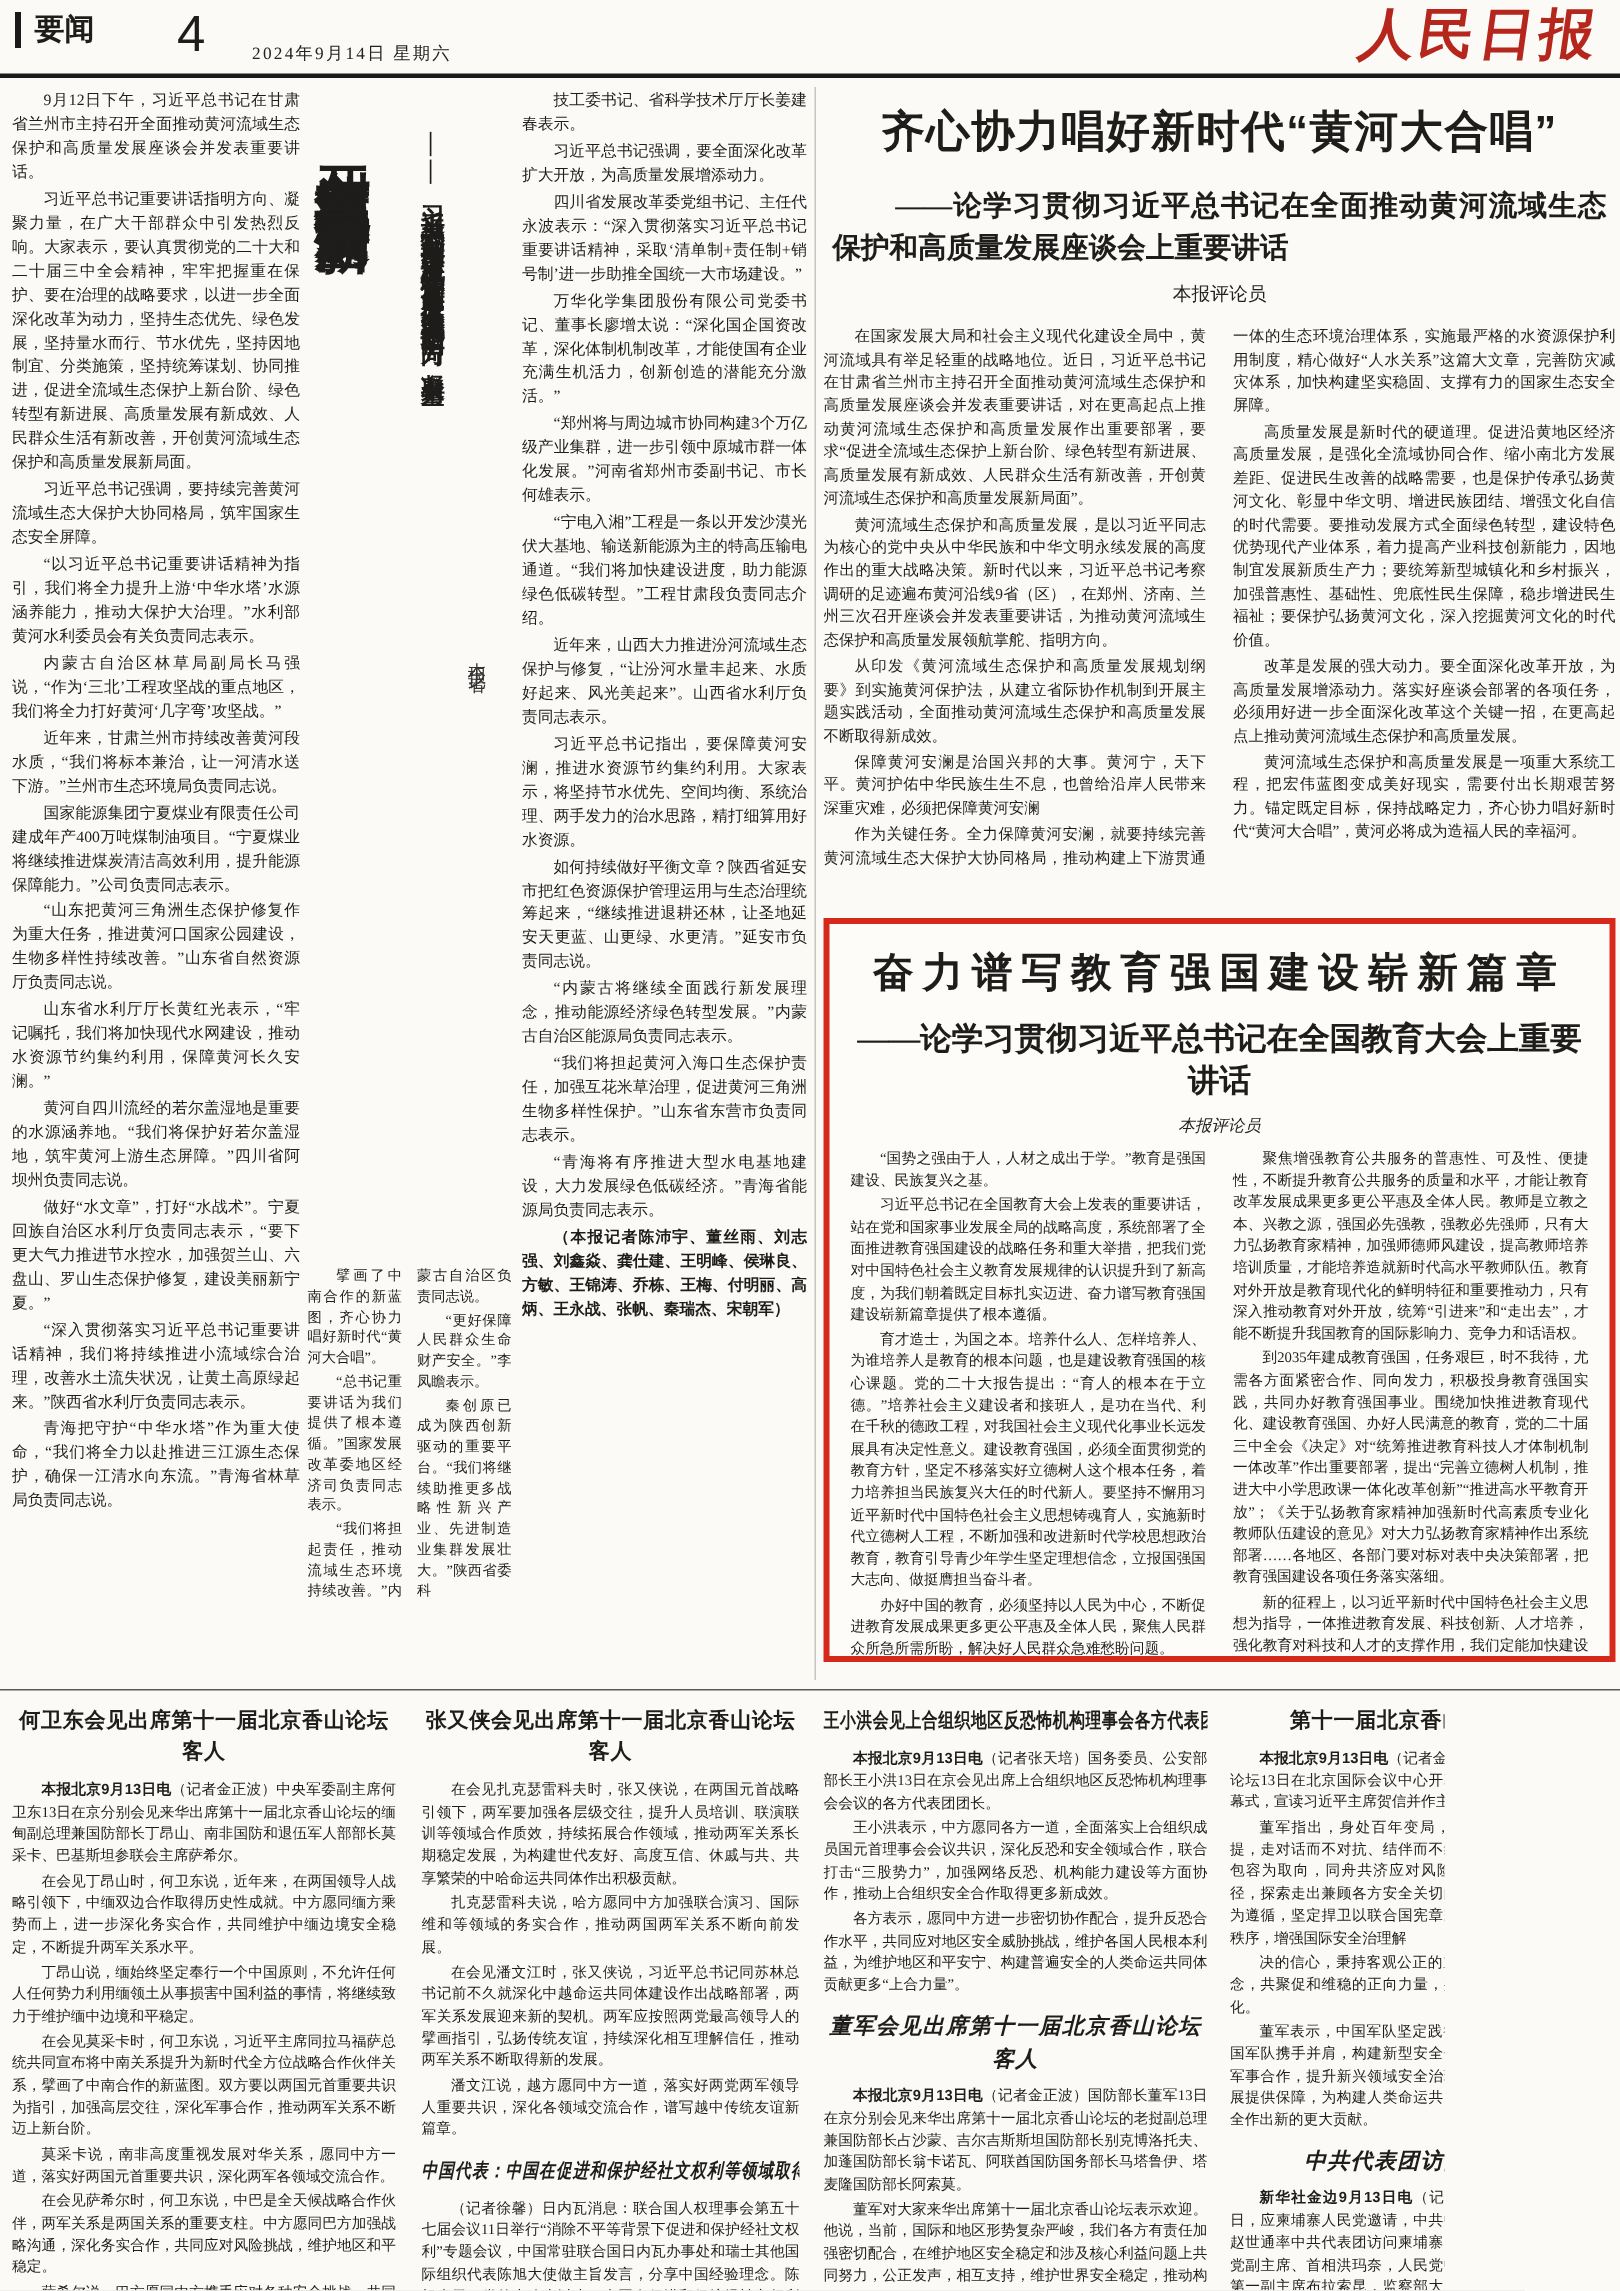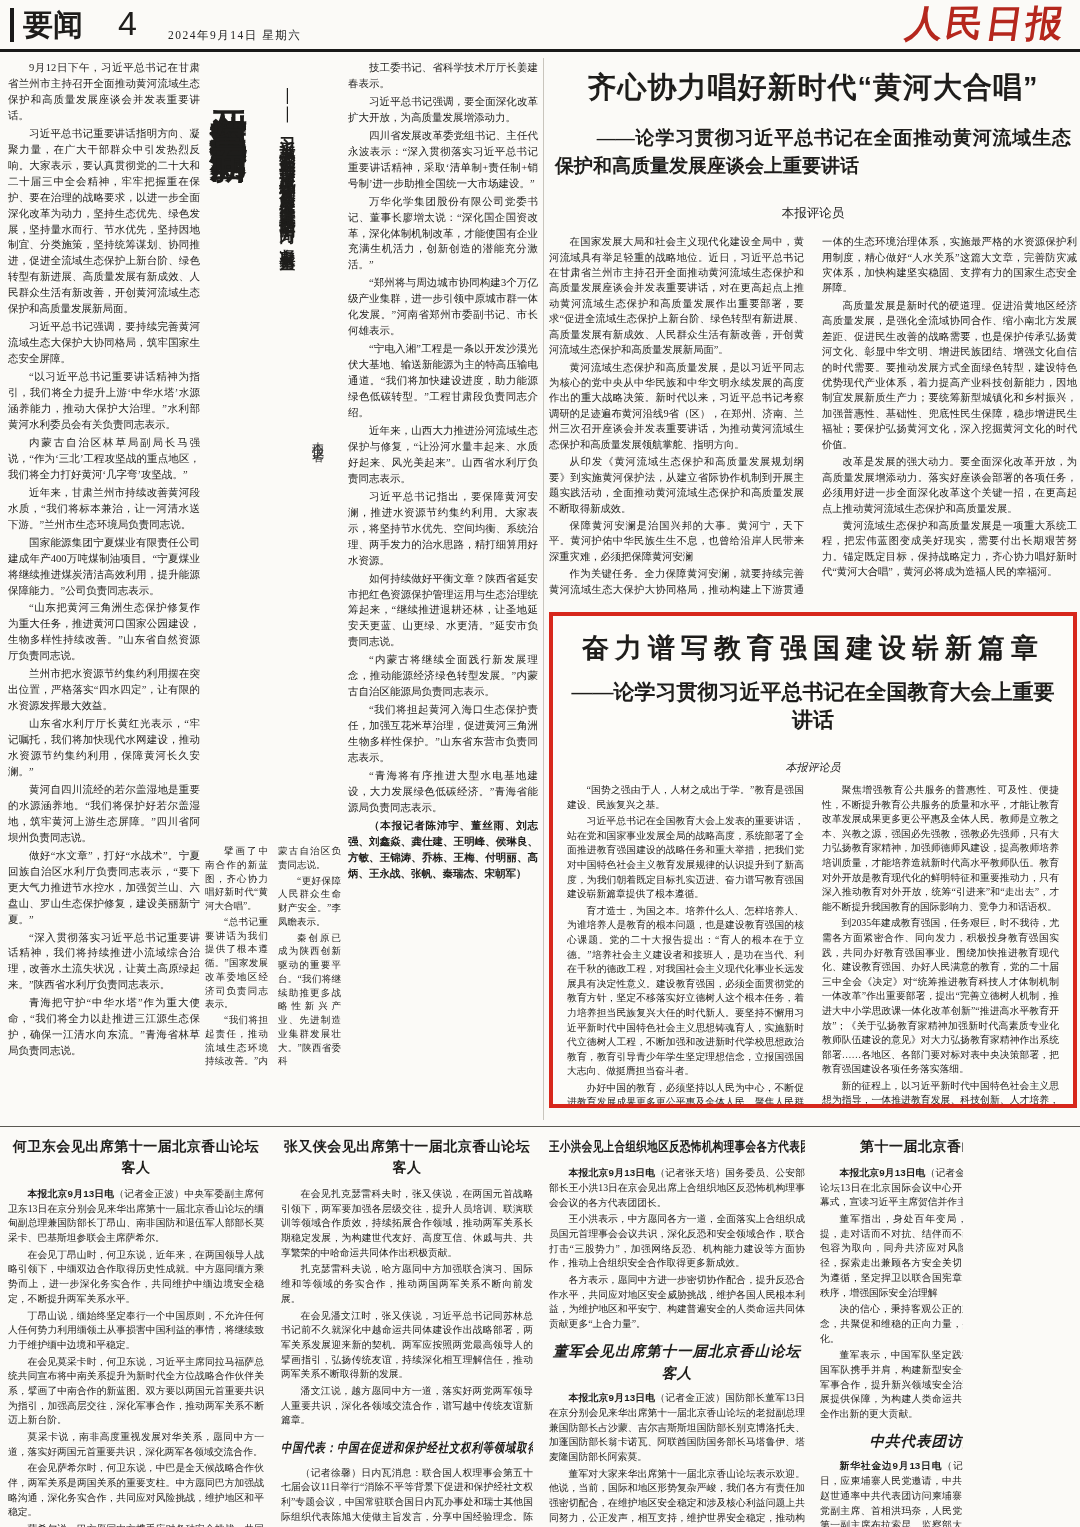--- a/index.html
+++ b/index.html
@@ -1,21 +1,21 @@
 <!DOCTYPE html>
 <html><head>
 <meta charset="utf-8">
 <style>
   html,body{margin:0;padding:0;background:#e8e6e2;}
   #page{position:relative;width:1080px;height:1527px;margin:0 auto;background:#fbfaf7;
         overflow:hidden;color:#1e1d1b;font-family:"Liberation Serif",serif;}
   
   .hdr-rule{position:absolute;left:0;right:0;top:49px;height:3px;background:#1a1a1a;}
   .sec-label{position:absolute;left:10px;top:8px;font-family:"Liberation Sans",sans-serif;
-             font-weight:bold;font-size:30px;border-left:4px solid #1a1a1a;padding:2px 0 2px 9px;line-height:1;}
+             font-weight:bold;font-size:20px;border-left:4px solid #1a1a1a;padding:2px 0 2px 9px;line-height:1;}
   .pg-num{position:absolute;left:118px;top:6px;font-family:"Liberation Sans",sans-serif;font-size:34px;line-height:1;}
   .hdr-date{position:absolute;left:168px;top:28px;font-size:11.5px;letter-spacing:1.5px;color:#222;}
   .masthead{position:absolute;right:14px;top:4px;font-size:37px;font-weight:bold;
             transform:skewX(-8deg);letter-spacing:3px;line-height:1.1;}
   
   .col{position:absolute;text-align:justify;overflow:hidden;}
   .col p{margin:0 0 2px;text-indent:2em;}
   
   .c1{left:8px;top:60px;width:192px;height:1048px;font-size:10.5px;line-height:1.52;}
   .c2{left:348px;top:60px;width:190px;height:1060px;font-size:10.5px;line-height:1.52;}
@@ -31,21 +31,21 @@
   .credit{font-weight:bold;}
   
   .vdiv{position:absolute;left:543px;top:58px;width:1px;height:1062px;background:#c9c5bd;}
   .hdiv{position:absolute;left:0;right:0;top:1126px;height:1px;background:#5a5852;}
   
   .ed1{position:absolute;left:549px;top:60px;width:528px;height:546px;overflow:hidden;}
   .ed1 h1{margin:8px 0 0;text-align:center;font-family:"Liberation Sans",sans-serif;
           font-weight:900;font-size:29px;letter-spacing:1px;}
   .ed1 .sub{margin:16px 6px 0;font-size:19px;font-weight:bold;text-indent:2.2em;
             line-height:1.45;text-align:justify;}
-  .edby{text-align:center;font-size:12.5px;margin-top:26px;color:#222;}
+  .edby{text-align:center;font-size:12.5px;margin-top:9px;color:#222;}
   .twocol{column-gap:18px;column-count:2;text-align:justify;overflow:hidden;}
   .ed1 .twocol{height:392px;margin-top:12px;font-size:10.3px;line-height:1.5;}
   .twocol p{margin:0 0 2px;text-indent:2em;}
   
   .box{position:absolute;left:549px;top:612px;width:528px;height:496px;box-sizing:border-box;
        border:4px solid #14532d;background:#fdfcf9;padding:10px 14px 8px;overflow:hidden;}
   .box h2{margin:4px 0 0;text-align:center;font-family:"Liberation Sans",sans-serif;
           font-weight:900;font-size:27px;letter-spacing:6px;}
   .box .sub{margin-top:12px;text-align:center;font-size:21px;font-weight:bold;}
   .box .edby{font-style:italic;font-size:11px;}
@@ -79,21 +79,20 @@
 
   <div class="col c1">
       <p>9月12日下午，习近平总书记在甘肃省兰州市主持召开全面推动黄河流域生态保护和高质量发展座谈会并发表重要讲话。</p>
       <p>习近平总书记重要讲话指明方向、凝聚力量，在广大干部群众中引发热烈反响。大家表示，要认真贯彻党的二十大和二十届三中全会精神，牢牢把握重在保护、要在治理的战略要求，以进一步全面深化改革为动力，坚持生态优先、绿色发展，坚持量水而行、节水优先，坚持因地制宜、分类施策，坚持统筹谋划、协同推进，促进全流域生态保护上新台阶、绿色转型有新进展、高质量发展有新成效、人民群众生活有新改善，开创黄河流域生态保护和高质量发展新局面。</p>
       <p>习近平总书记强调，要持续完善黄河流域生态大保护大协同格局，筑牢国家生态安全屏障。</p>
       <p>“以习近平总书记重要讲话精神为指引，我们将全力提升上游‘中华水塔’水源涵养能力，推动大保护大治理。”水利部黄河水利委员会有关负责同志表示。</p>
       <p>内蒙古自治区林草局副局长马强说，“作为‘三北’工程攻坚战的重点地区，我们将全力打好黄河‘几字弯’攻坚战。”</p>
       <p>近年来，甘肃兰州市持续改善黄河段水质，“我们将标本兼治，让一河清水送下游。”兰州市生态环境局负责同志说。</p>
       <p>国家能源集团宁夏煤业有限责任公司建成年产400万吨煤制油项目。“宁夏煤业将继续推进煤炭清洁高效利用，提升能源保障能力。”公司负责同志表示。</p>
       <p>“山东把黄河三角洲生态保护修复作为重大任务，推进黄河口国家公园建设，生物多样性持续改善。”山东省自然资源厅负责同志说。</p>
-      <p>兰州市把水资源节约集约利用摆在突出位置，严格落实“四水四定”，让有限的水资源发挥最大效益。</p>
       <p>山东省水利厅厅长黄红光表示，“牢记嘱托，我们将加快现代水网建设，推动水资源节约集约利用，保障黄河长久安澜。”</p>
       <p>黄河自四川流经的若尔盖湿地是重要的水源涵养地。“我们将保护好若尔盖湿地，筑牢黄河上游生态屏障。”四川省阿坝州负责同志说。</p>
       <p>做好“水文章”，打好“水战术”。宁夏回族自治区水利厅负责同志表示，“要下更大气力推进节水控水，加强贺兰山、六盘山、罗山生态保护修复，建设美丽新宁夏。”</p>
       <p>“深入贯彻落实习近平总书记重要讲话精神，我们将持续推进小流域综合治理，改善水土流失状况，让黄土高原绿起来。”陕西省水利厅负责同志表示。</p>
       <p>青海把守护“中华水塔”作为重大使命，“我们将全力以赴推进三江源生态保护，确保一江清水向东流。”青海省林草局负责同志说。</p>
     </div>
   <div class="vtitle">开创黄河流域生态保护和高质量发展新局面</div>
   <div class="vsub">——习近平总书记在全面推动黄河流域生态保护和高质量发展座谈会上重要讲话指明方向、凝聚力量</div>
   <div class="vby">本报记者</div>
   <div class="col under">

